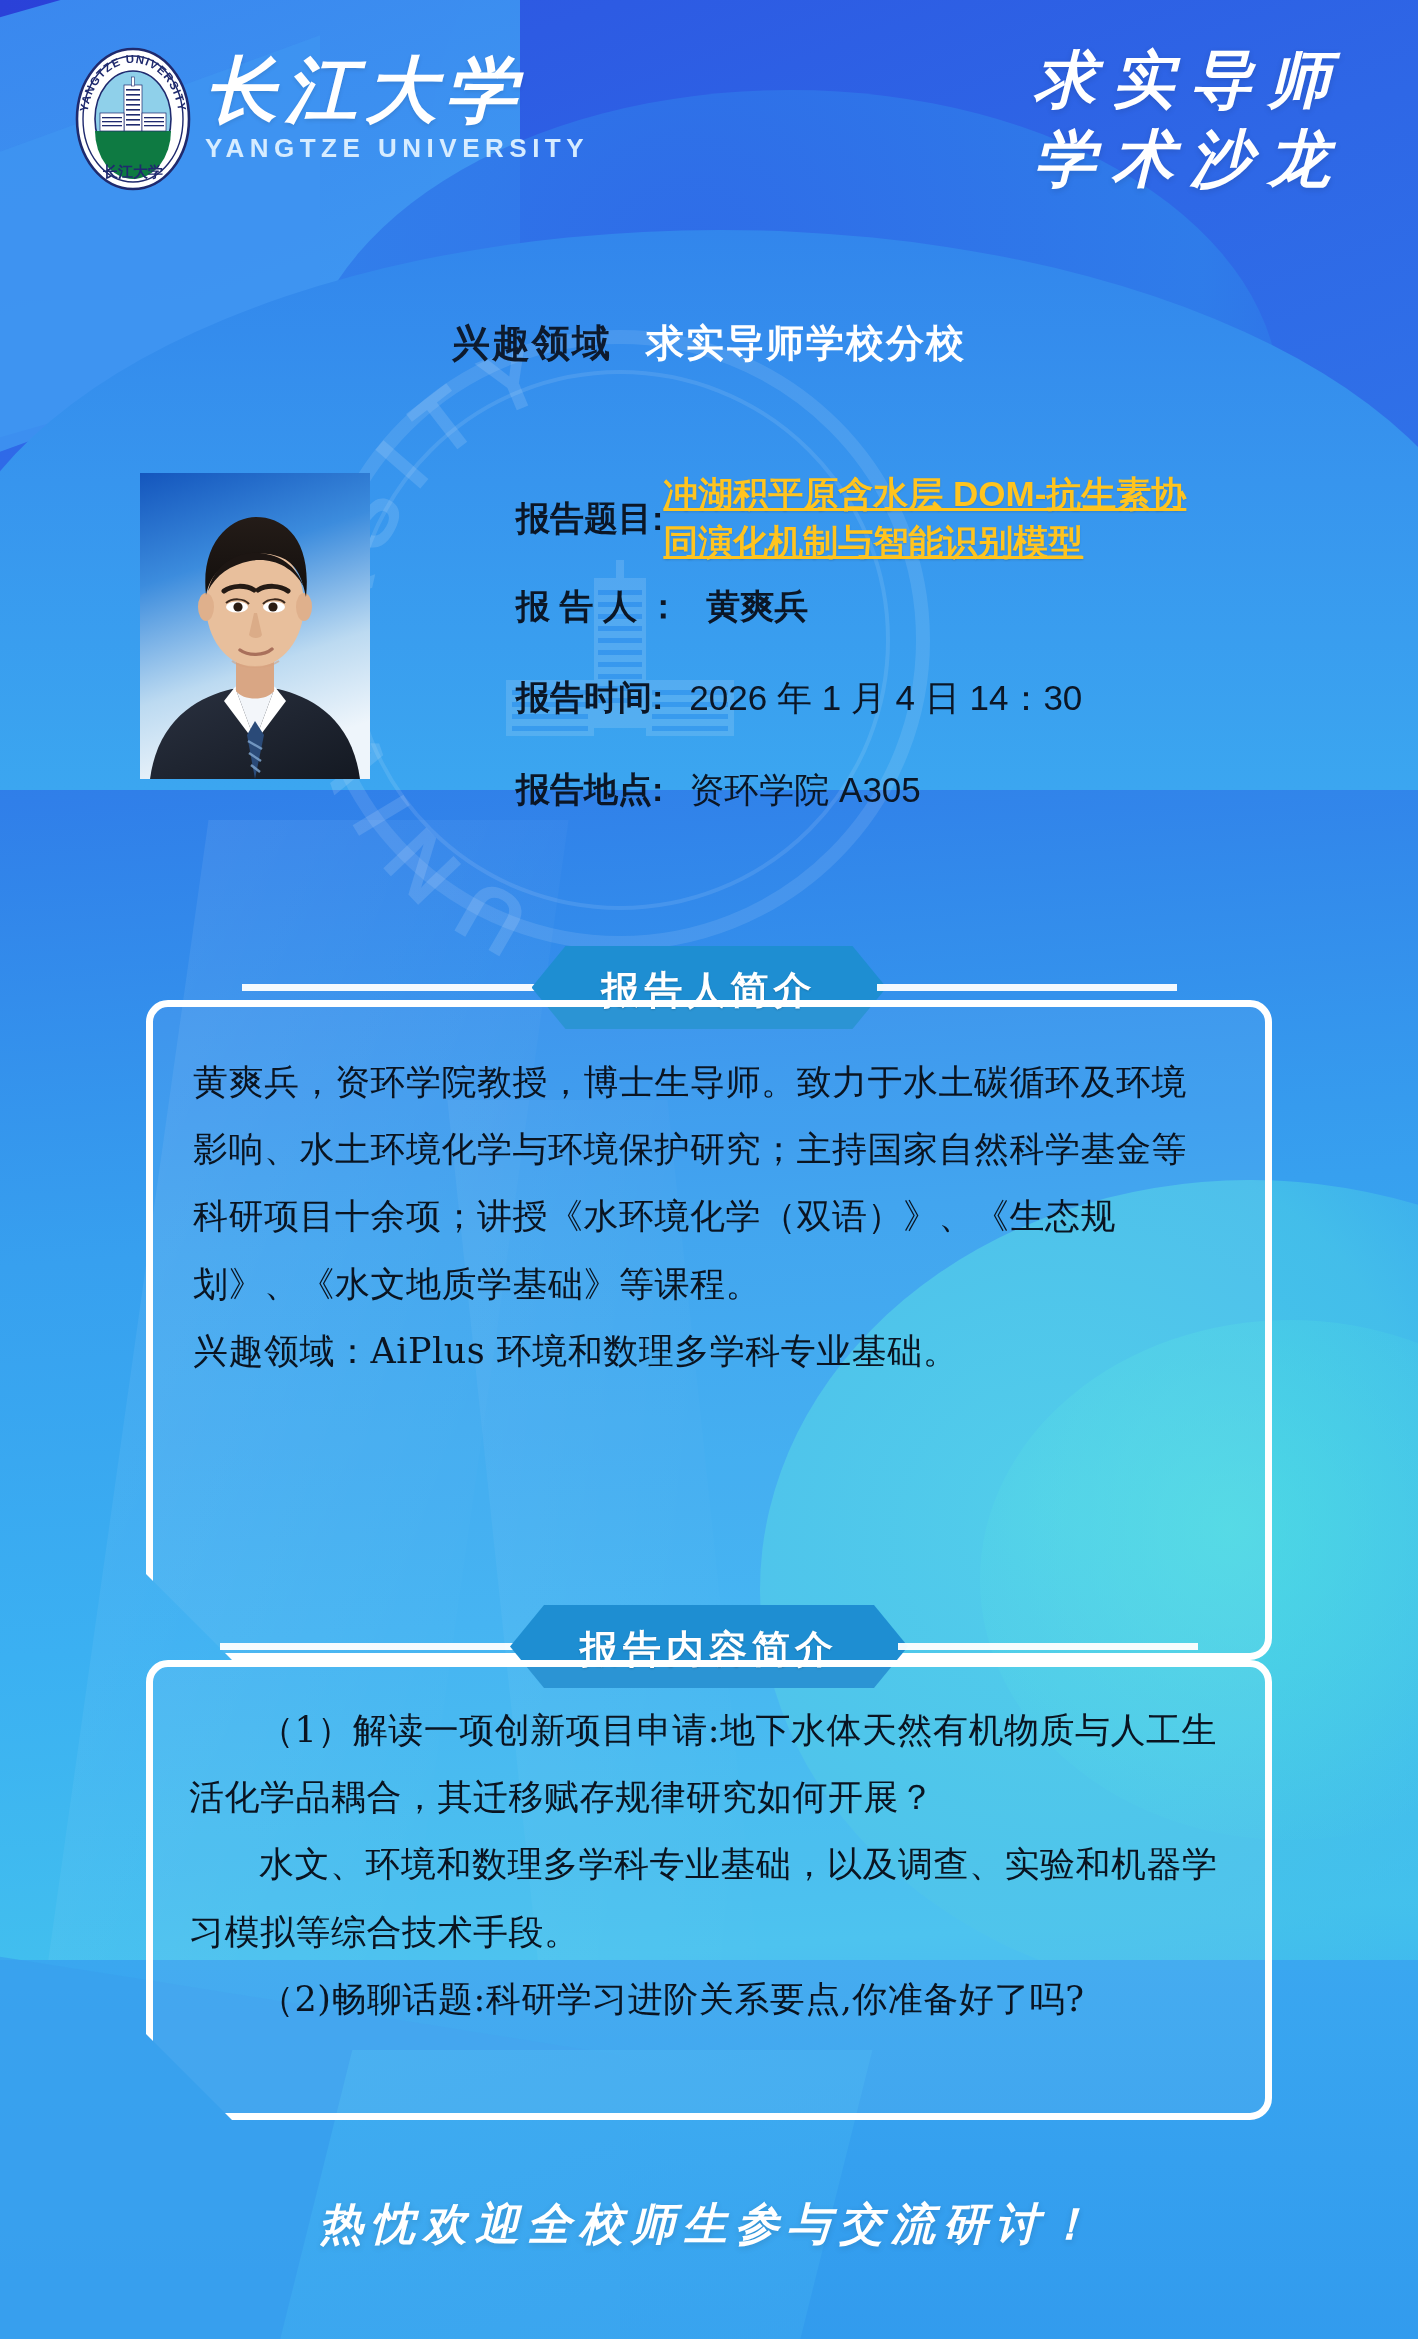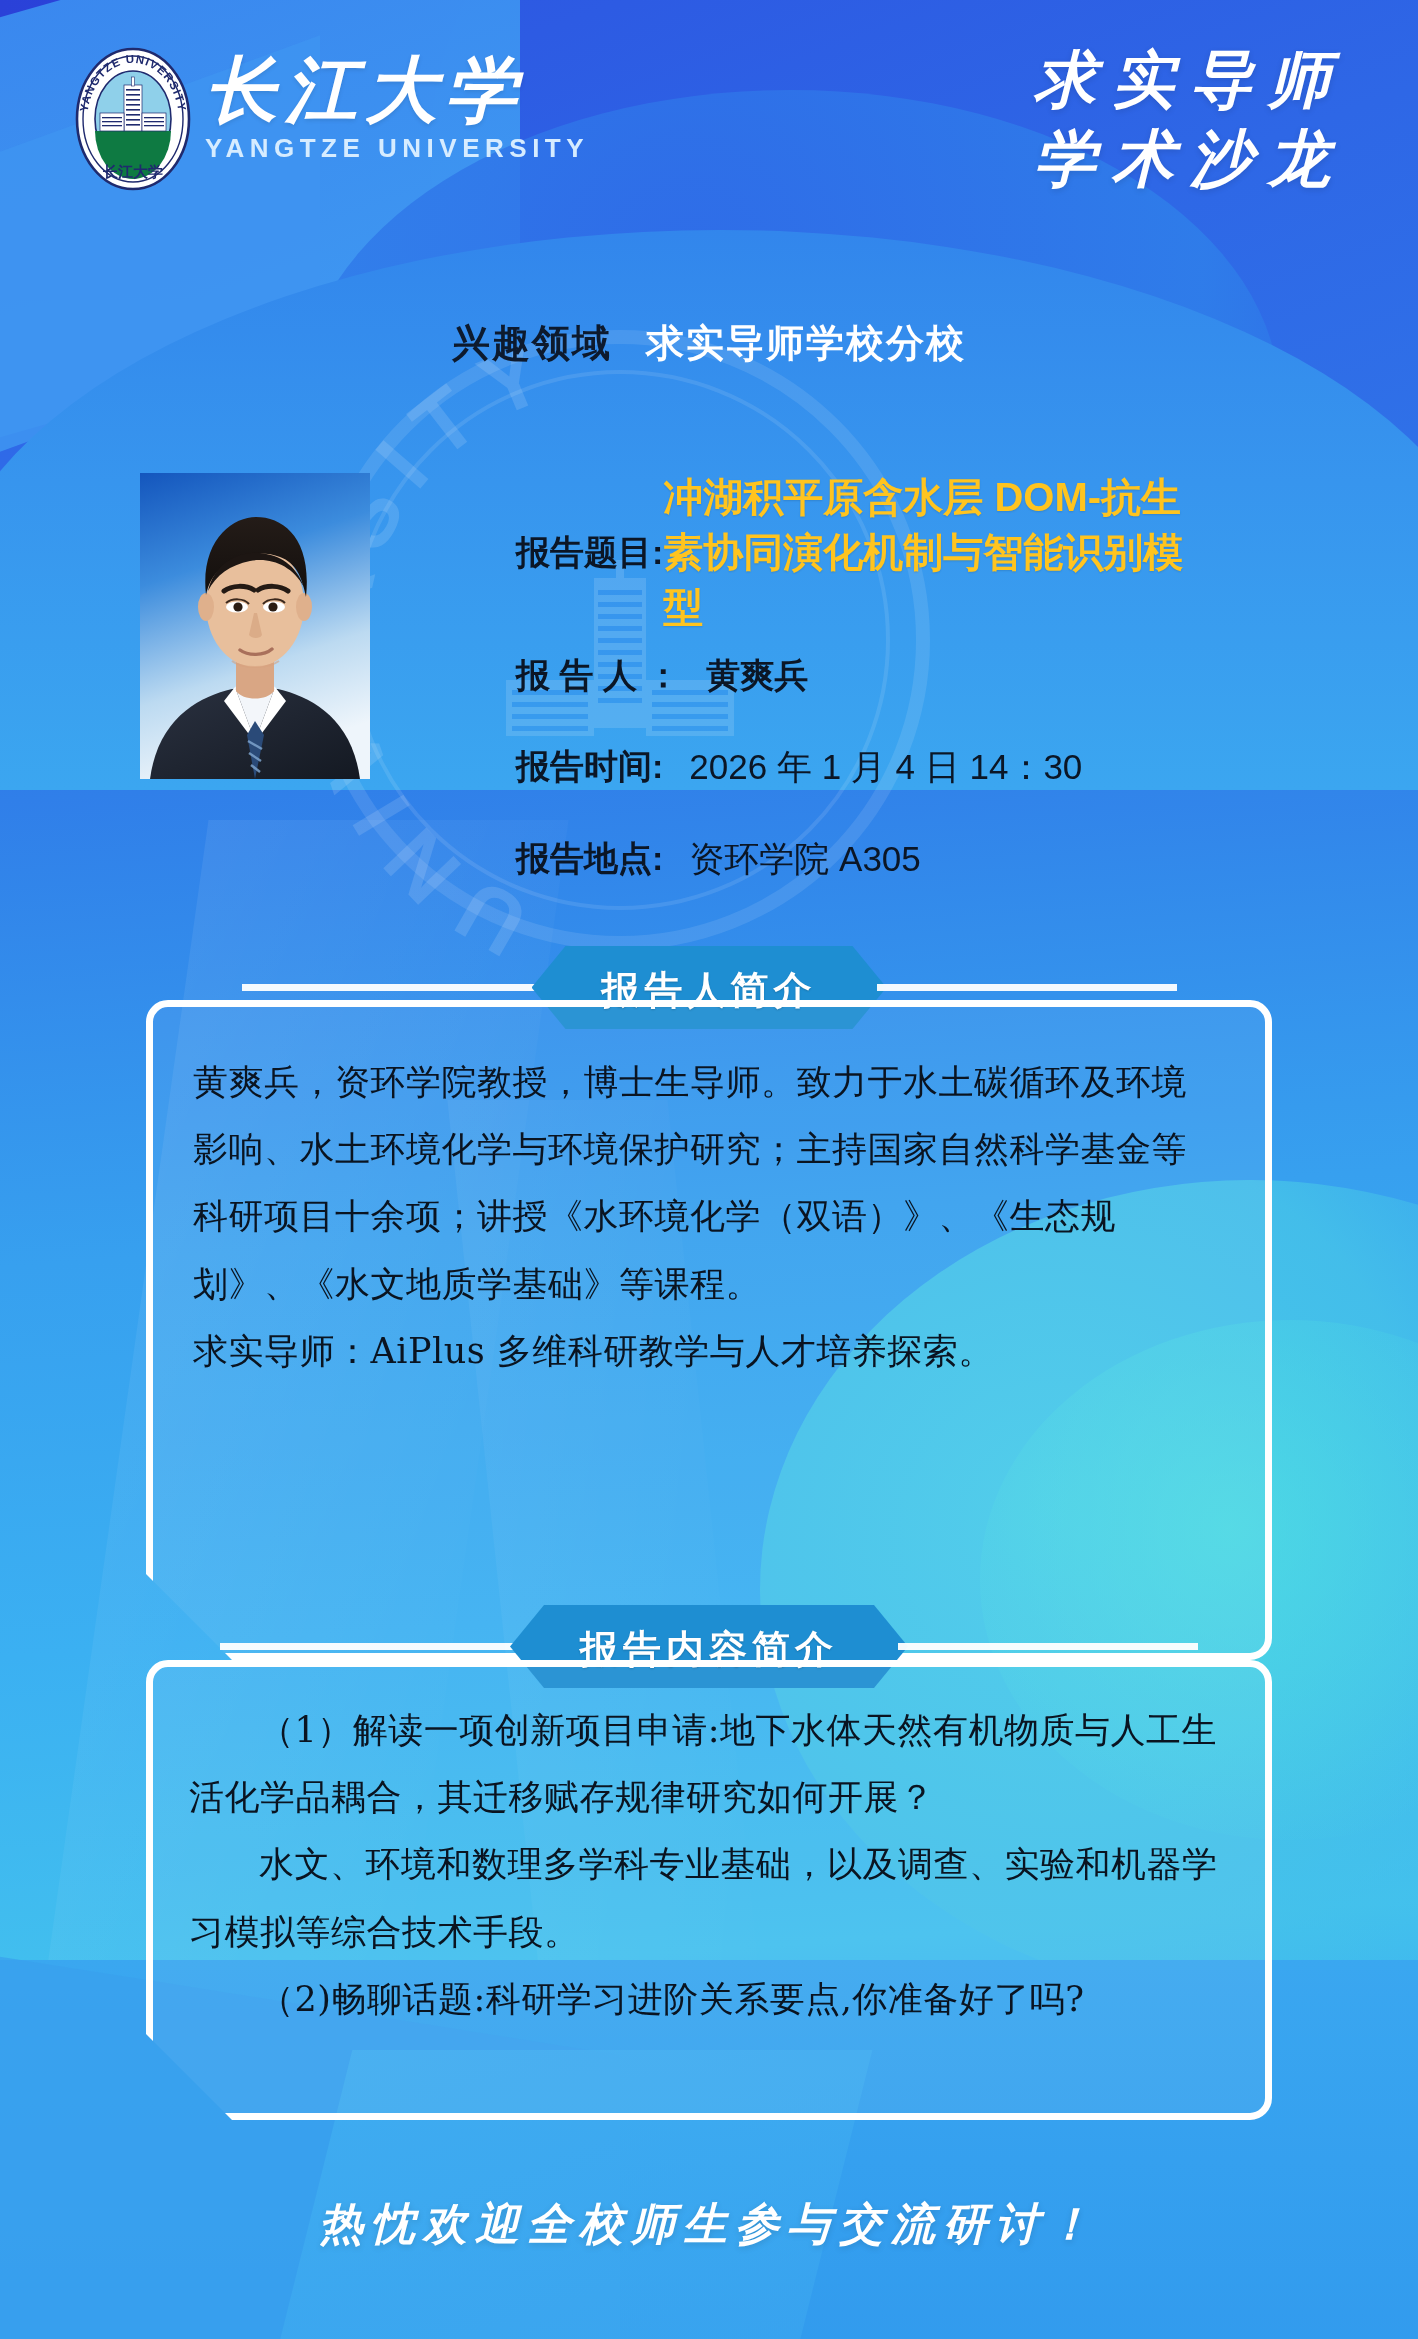--- a/index.html
+++ b/index.html
@@ -187,24 +187,25 @@
     font-size:34px; font-weight:bold; color:#0b1626;
     white-space:nowrap; line-height:1.5;
     flex:0 0 auto;
   }
   .info-value{
     font-size:34px; font-weight:bold; color:#0b1626;
     line-height:1.5; margin-left:26px;
   }
   .info-value.plain{ font-weight:normal; font-size:35px; }
   .talk-title{
-    font-size:40px; font-weight:bold; color:#ffc41f;
+    font-size:35px; font-weight:bold; color:#ffc41f;
     line-height:1.38; margin-left:0;
     text-shadow:0 1px 2px rgba(0,0,0,.12);
     max-width:545px;
+    text-decoration:underline;
   }
   .row-title{ align-items:center; margin-bottom:14px; }
   .row-speaker{ margin-bottom:40px; }
   .row-time{ margin-bottom:40px; }
 
   
   .section-banner{
     position:absolute; left:0; width:1418px;
     display:flex; align-items:center; justify-content:center;
     pointer-events:none;
@@ -452,21 +453,21 @@
   <div class="section-banner" style="top:946px;">
     <div class="banner-rule"></div>
     <div class="banner-hex">报告人简介</div>
     <div class="banner-rule"></div>
   </div>
 
   <div class="content-box" style="top:1000px;height:660px;">
     <div class="inner">
       <div class="body-text">
         <p>黄爽兵，资环学院教授，博士生导师。致力于水土碳循环及环境影响、水土环境化学与环境保护研究；主持国家自然科学基金等科研项目十余项；讲授《水环境化学（双语）》、《生态规划》、《水文地质学基础》等课程。</p>
-        <p>求实导师：AiPlus 多维科研教学与人才培养探索。</p>
+        <p>兴趣领域：AiPlus 环境和数理多学科专业基础。</p>
       </div>
     </div>
   </div>
 
   <div class="section-banner" style="top:1605px;">
     <div class="banner-rule"></div>
     <div class="banner-hex">报告内容简介</div>
     <div class="banner-rule"></div>
   </div>
 

